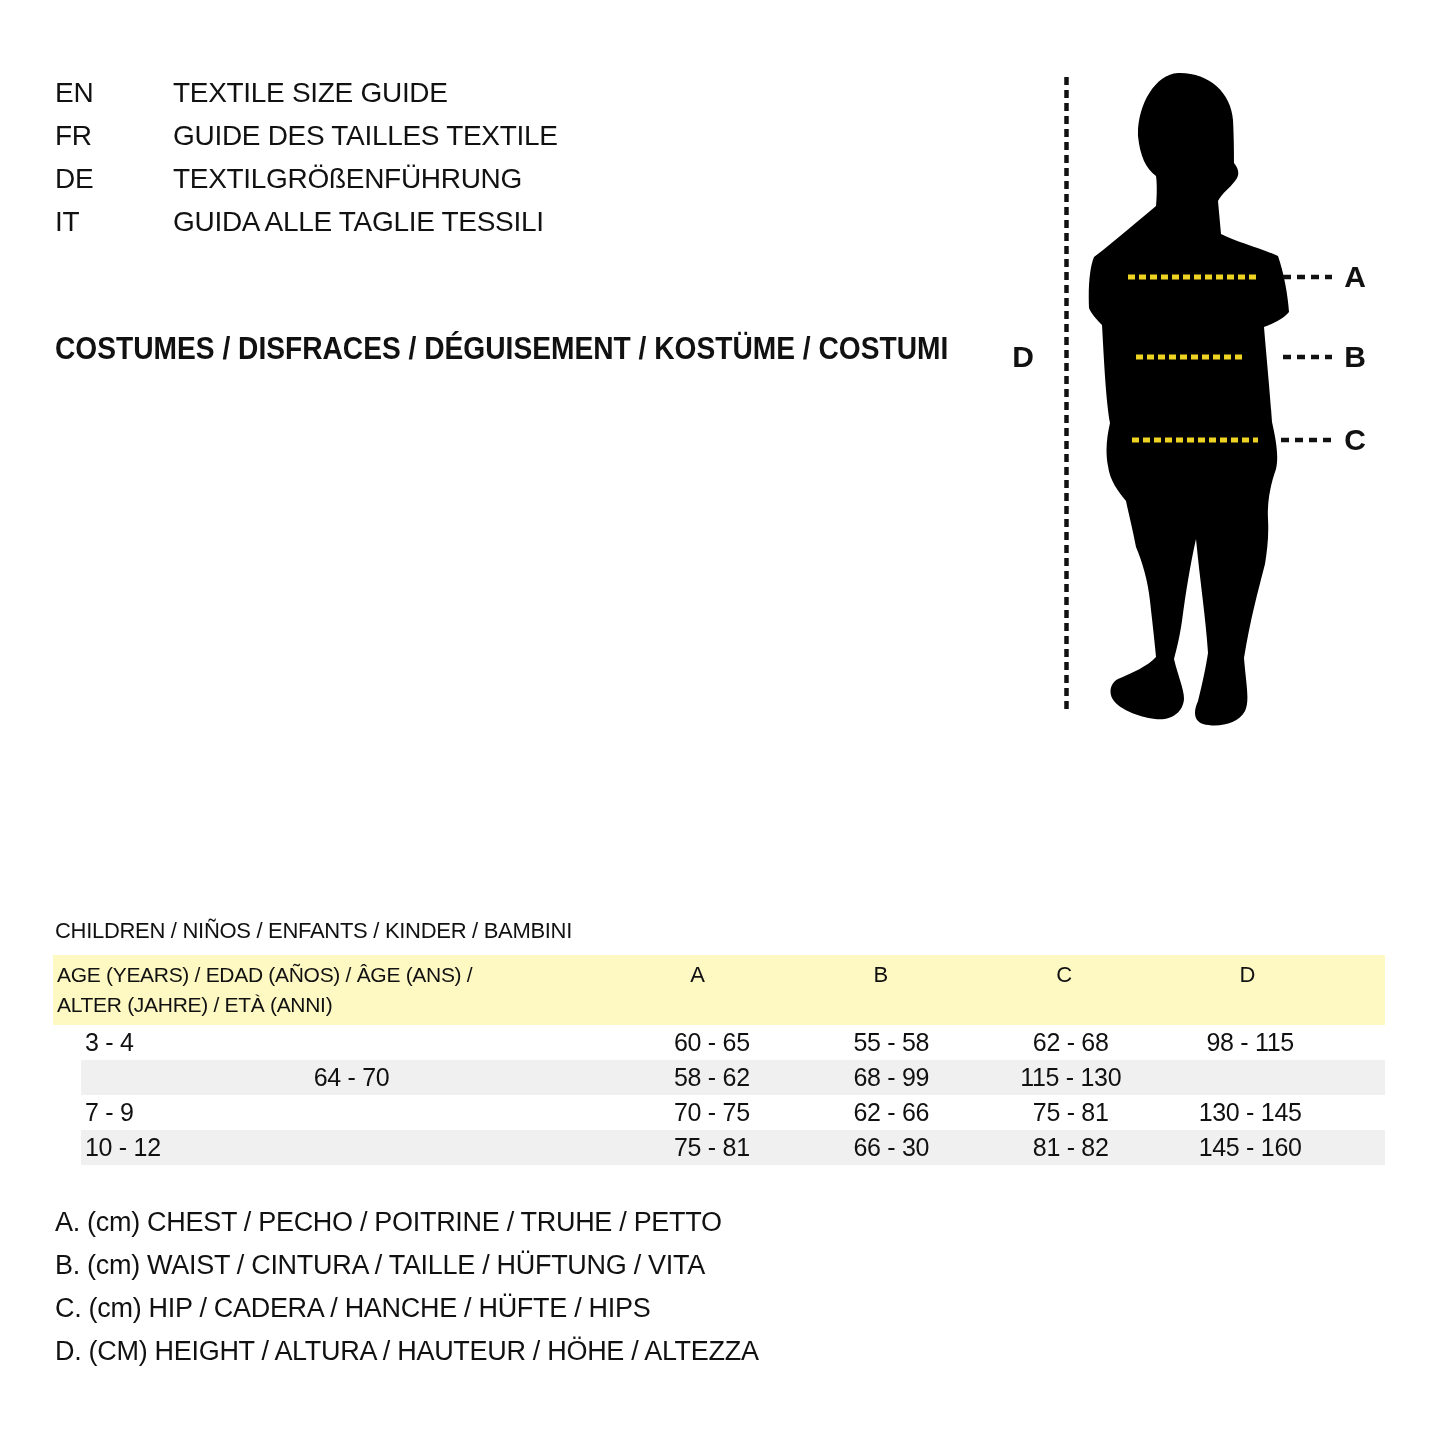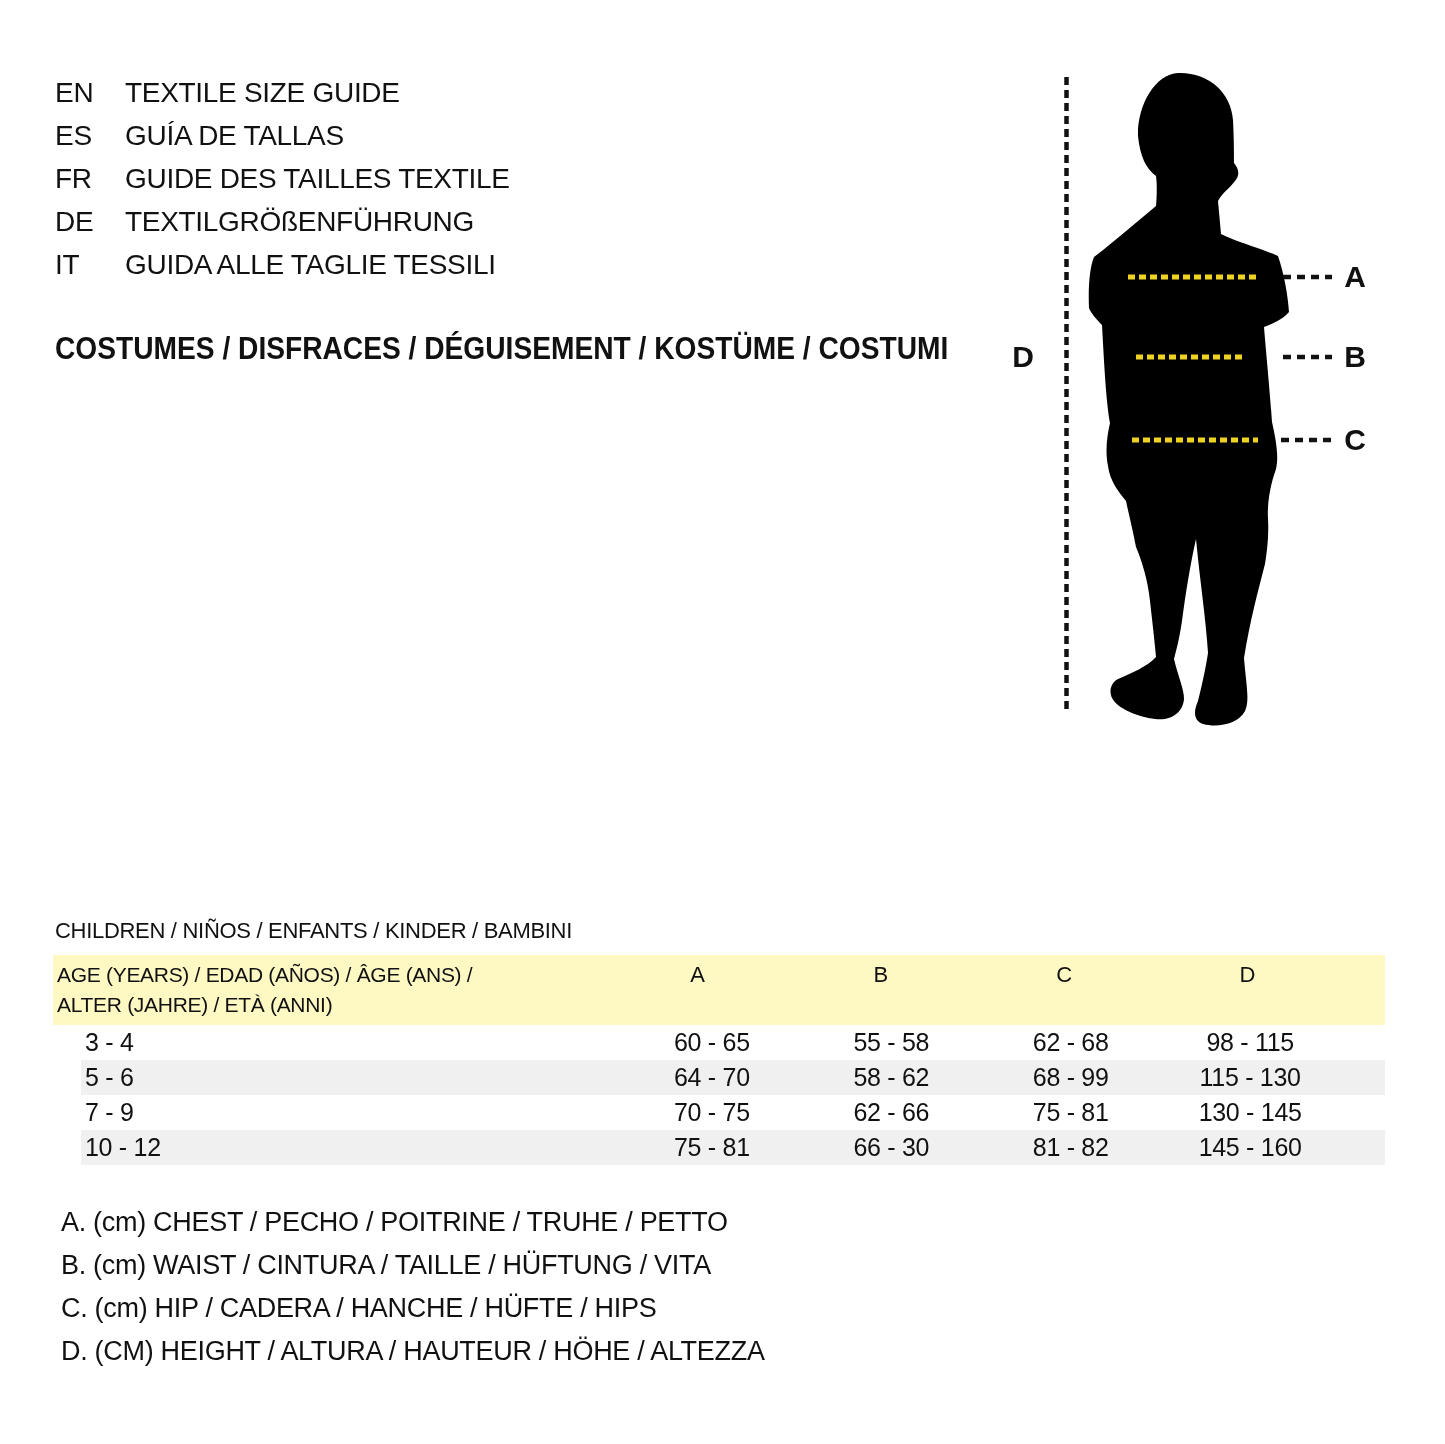--- a/index.html
+++ b/index.html
@@ -3,21 +3,21 @@
 <meta charset="utf-8">
 <style>
   html,body{margin:0;padding:0;background:#fff;}
   #canvas{
     position:relative;width:1445px;height:1444px;background:#ffffff;
     font-family:"Liberation Sans", sans-serif;color:#111;overflow:hidden;
     letter-spacing:-0.3px;
   }
   
   .langs{position:absolute;left:55px;top:71px;}
-  .lang-row{display:flex;height:43px;align-items:center;font-size:28px;font-weight:500;}
+  .lang-row{display:flex;height:43px;align-items:center;font-size:28px;font-weight:500;gap:48px;}
   .lang-code{width:70px;flex:0 0 70px;}
   .lang-title{white-space:nowrap;}
   
   .cat-title{
     position:absolute;left:55px;top:330px;font-size:32px;font-weight:700;
     white-space:nowrap;transform:scaleX(0.88);transform-origin:0 50%;letter-spacing:0;
   }
   
   .figure-svg{position:absolute;left:1060px;top:60px;width:290px;height:680px;}
   .meas-label{
@@ -38,36 +38,32 @@
   .t-head .age-head{padding:5px 0 0 4px;font-size:21px;line-height:30px;}
   .t-head .col-letter{font-size:22px;text-align:center;padding-top:7px;}
   .t-row{
     display:grid;grid-template-columns:41.5% 13.76% 13.76% 13.76% 13.76% auto;
     height:35px;align-items:center;margin-left:28px;
   }
   .t-row.alt{background:#f0f0f0;}
   .t-row .age-cell{padding-left:4px;}
   .t-row .val-cell{text-align:center;}
   
-  .legend{position:absolute;left:61px;top:1201px;}
+  .legend{position:absolute;left:55px;top:1201px;}
   .legend-line{height:43px;line-height:43px;font-size:27px;white-space:nowrap;}
 </style>
 </head>
 <body>
 
 <div id="canvas">
 
   <div class="langs">
     <div class="lang-row">
       <span class="lang-code">EN</span>
       <span class="lang-title">TEXTILE SIZE GUIDE</span>
-    </div>
-    <div class="lang-row">
-      <span class="lang-code">ES</span>
-      <span class="lang-title">GUÍA DE TALLAS</span>
     </div>
     <div class="lang-row">
       <span class="lang-code">FR</span>
       <span class="lang-title">GUIDE DES TAILLES TEXTILE</span>
     </div>
     <div class="lang-row">
       <span class="lang-code">DE</span>
       <span class="lang-title">TEXTILGRÖßENFÜHRUNG</span>
     </div>
     <div class="lang-row">
@@ -153,21 +149,20 @@
 
     <div class="t-row">
       <div class="age-cell">3 - 4</div>
       <div class="val-cell">60 - 65</div>
       <div class="val-cell">55 - 58</div>
       <div class="val-cell">62 - 68</div>
       <div class="val-cell">98 - 115</div>
       <div></div>
     </div>
     <div class="t-row alt">
-      <div class="age-cell">5 - 6</div>
       <div class="val-cell">64 - 70</div>
       <div class="val-cell">58 - 62</div>
       <div class="val-cell">68 - 99</div>
       <div class="val-cell">115 - 130</div>
       <div></div>
     </div>
     <div class="t-row">
       <div class="age-cell">7 - 9</div>
       <div class="val-cell">70 - 75</div>
       <div class="val-cell">62 - 66</div>

